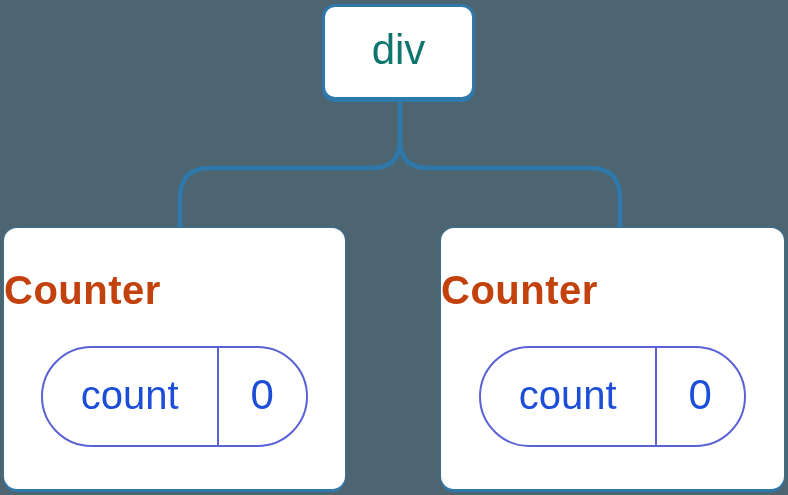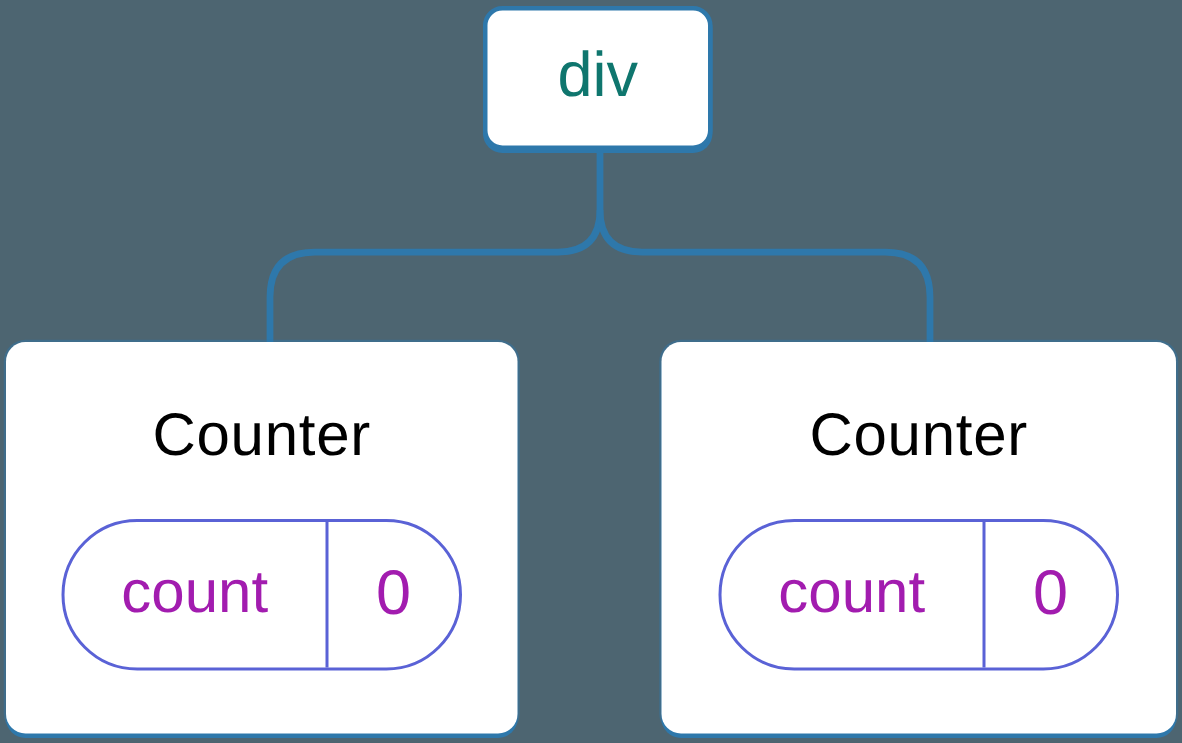--- a/index.html
+++ b/index.html
@@ -61,38 +61,37 @@
     box-sizing: border-box;
     background: #ffffff;
     border-radius: 13px;
     box-shadow: 0 3px 0 0 #2e78ab, 0 0 0 1.5px rgba(46, 120, 171, 0.45);
     padding-top: 40px;
   }
   .card-left  { left: 4px;   width: 341px; }
   .card-right { left: 441px; width: 343px; }
 
   .card-title {
-    text-align: center;
     font-size: 40px;
     line-height: 44px;
-    font-weight: normal;
+    font-weight: bold;
     letter-spacing: 0.5px;
-    color: #000000;
+    color: #c2410c;
   }
 
   .state-pill {
     width: 267px;
     height: 101px;
     margin: 34px auto 0;
     box-sizing: border-box;
     border: 2px solid #5a62d6;
     border-radius: 60px;
     display: flex;
     align-items: stretch;
-    color: #a21caf;
+    color: #1d4ed8;
     background: #ffffff;
   }
   .pill-key {
     flex: 0 0 66%;
     display: flex;
     align-items: center;
     justify-content: center;
     border-right: 2px solid #5a62d6;
     font-size: 40px;
     line-height: 1;

